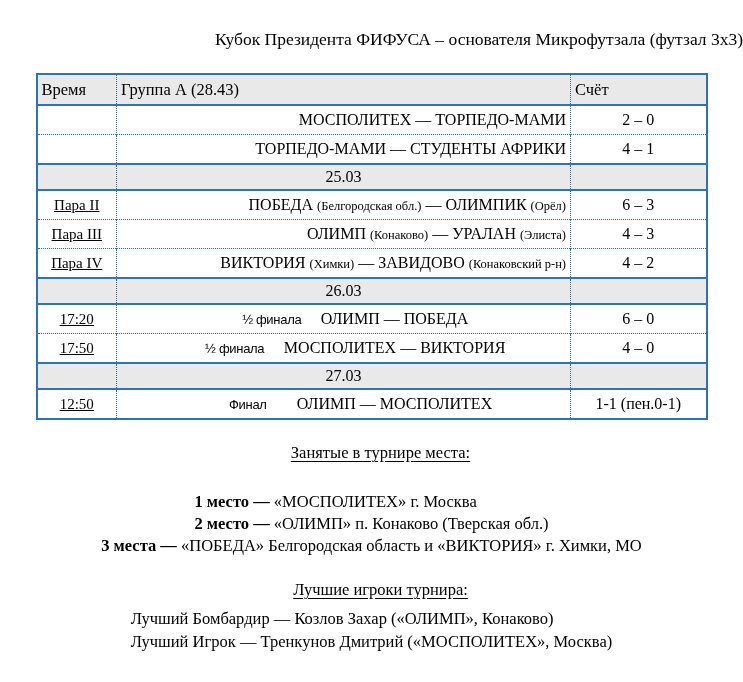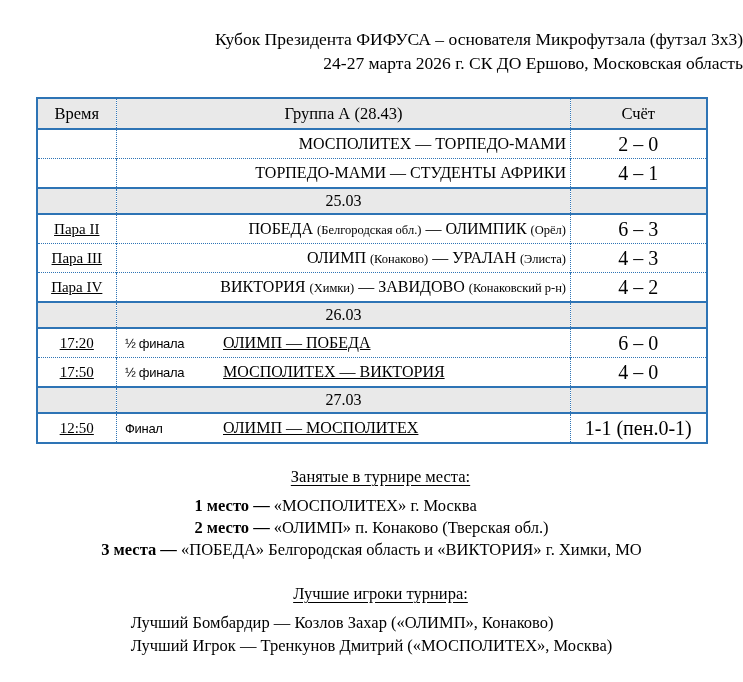--- a/index.html
+++ b/index.html
@@ -14,53 +14,52 @@
   }
   .page-title{
     text-align:right;margin-top:27px;font-size:17.5px;line-height:24px;
   }
   table.results{
     border-collapse:collapse;margin:22px auto 0;width:670px;table-layout:fixed;
     border:2px solid var(--blue);
   }
   td{padding:0 4px;overflow:hidden;white-space:nowrap;}
   col.c1{width:80px;} col.c2{width:454px;} col.c3{width:136px;}
-  tr.r-head td{height:29px;font-size:16.5px;text-align:center;}
+  tr.r-head td{height:29px;font-size:16.5px;}
   tr.r-match td{height:28px;}
   tr.r-date td{height:24px;font-size:16px;text-align:center;}
   tr.shaded td{background:var(--shade);}
   td.c2{border-left:1px dotted var(--blue);}
   td.c3{border-left:1px dotted var(--blue);}
   tr.bt-solid td{border-top:2px solid var(--blue);}
   tr.bt-dotted td{border-top:1px dotted var(--blue);}
   td.time-cell{text-align:center;font-size:15px;text-decoration:underline;}
   td.main-cell{text-align:right;font-size:16px;}
   td.main-cell .small{font-size:12.5px;}
-  td.main-cell.left{text-align:left;padding-left:8px;text-decoration:underline;}
+  td.main-cell.left{text-align:center;padding-left:8px;}
   .stage-label{
     display:inline-block;width:98px;
     font-family:"Liberation Sans", sans-serif;font-size:13px;letter-spacing:-0.3px;
   }
-  td.score-cell{text-align:center;font-size:20px;}
+  td.score-cell{text-align:center;font-size:16px;}
   .section-heading{
     text-align:center;font-size:16.5px;margin-top:23px;
     text-decoration:underline;text-underline-offset:3px;margin-left:18px;
   }
   .places{ text-align:center;font-size:16.5px;line-height:22px;margin-top:8px; }
-  .places .group{display:inline-block;text-align:left;}
+  .places .group{display:inline-block;text-align:left;margin-top:20px;}
   .places b{font-weight:bold;}
   .players{ text-align:center;font-size:16.5px;line-height:23px;margin-top:7px; }
   .players .group{display:inline-block;text-align:left;}
 </style>
 </head>
 <body>
 
 <div class="page-title">
   <div>Кубок Президента ФИФУСА – основателя Микрофутзала (футзал 3х3)</div>
-  <div>24-27 марта 2026 г. СК ДО Ершово, Московская область</div>
 </div>
 
 <table class="results">
   <colgroup>
     <col class="c1">
       <col class="c2">
       <col class="c3">
   </colgroup>
   <tbody>
     <tr class="r-head shaded">

